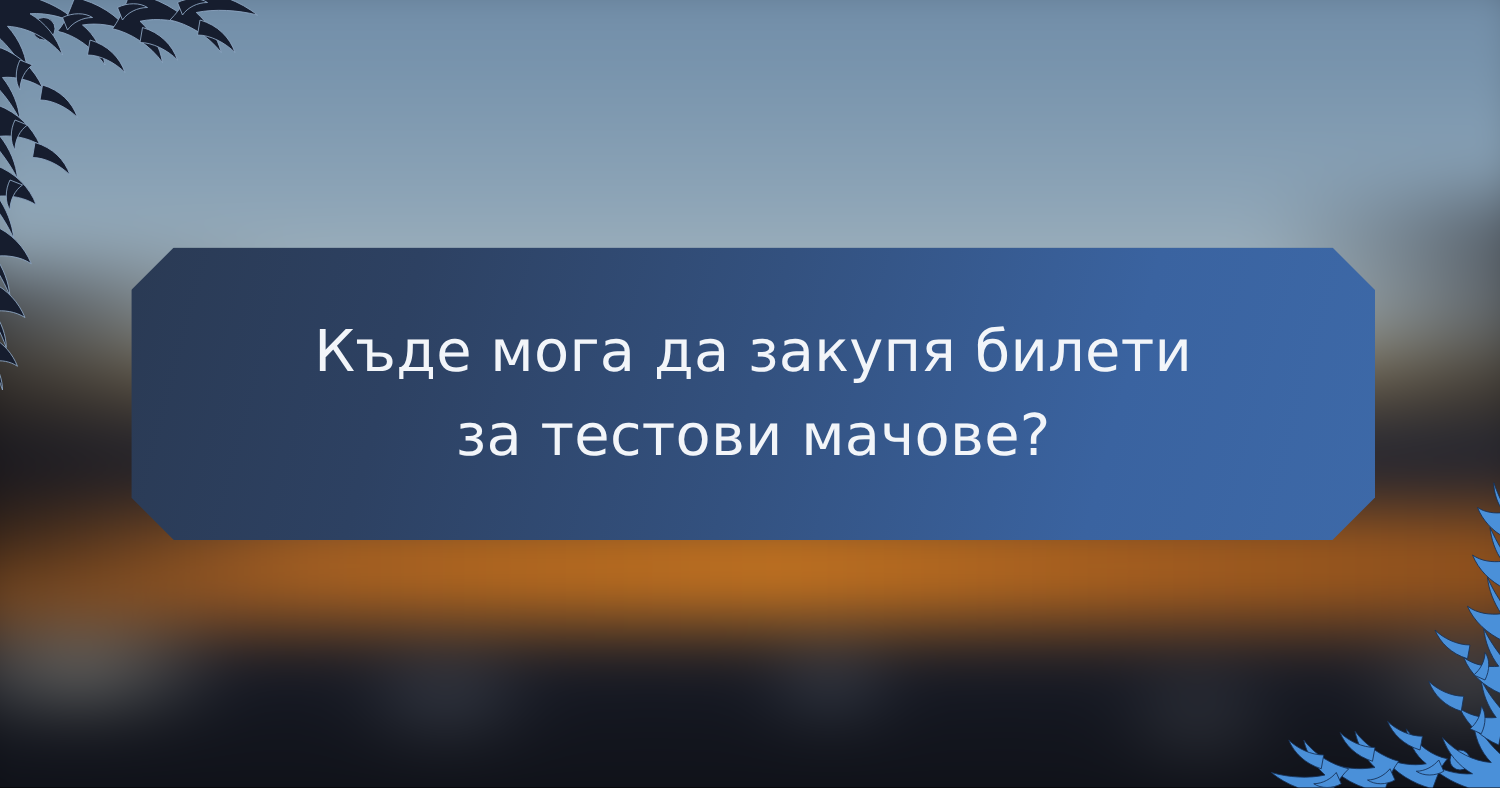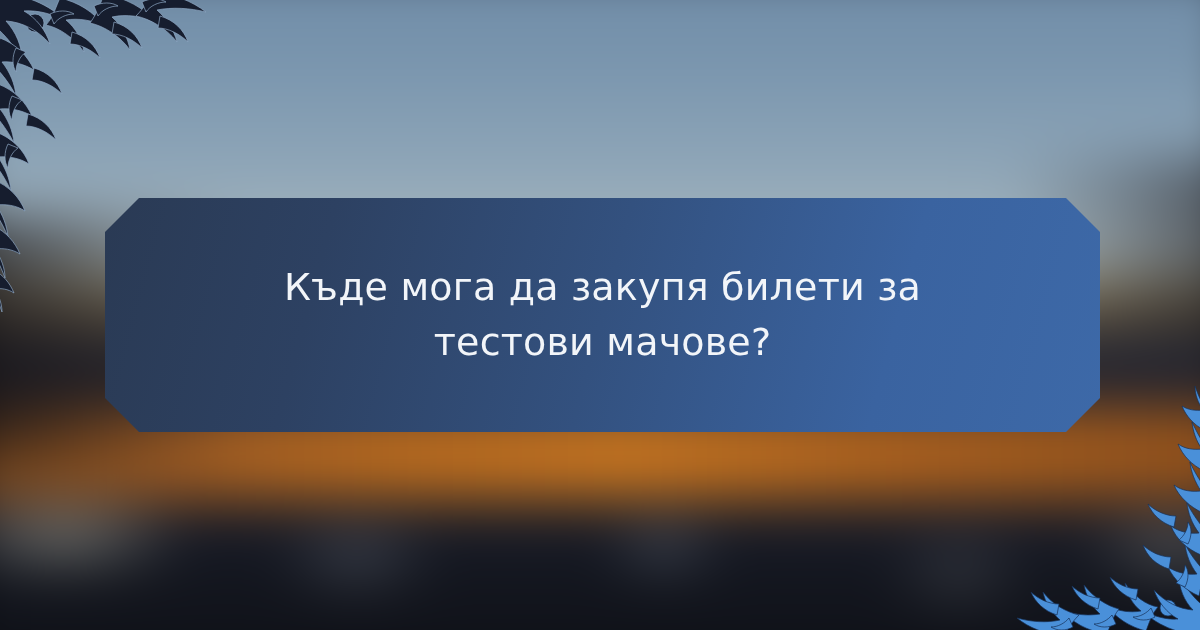--- a/index.html
+++ b/index.html
@@ -148,21 +148,21 @@
       0 calc(100% - 34px),
       0 34px
     );
     display: flex;
     align-items: center;
     justify-content: center;
     box-shadow: 0 6px 26px rgba(0,0,0,0.28);
   }
   .quote-text {
     color: #f2f5f9;
-    font-size: 38px;
+    font-size: 46px;
     line-height: 1.45;
     text-align: center;
     max-width: 760px;
     font-weight: 400;
     letter-spacing: 0.2px;
     padding: 0 30px;
   }
 </style>
 </head>
 <body>

